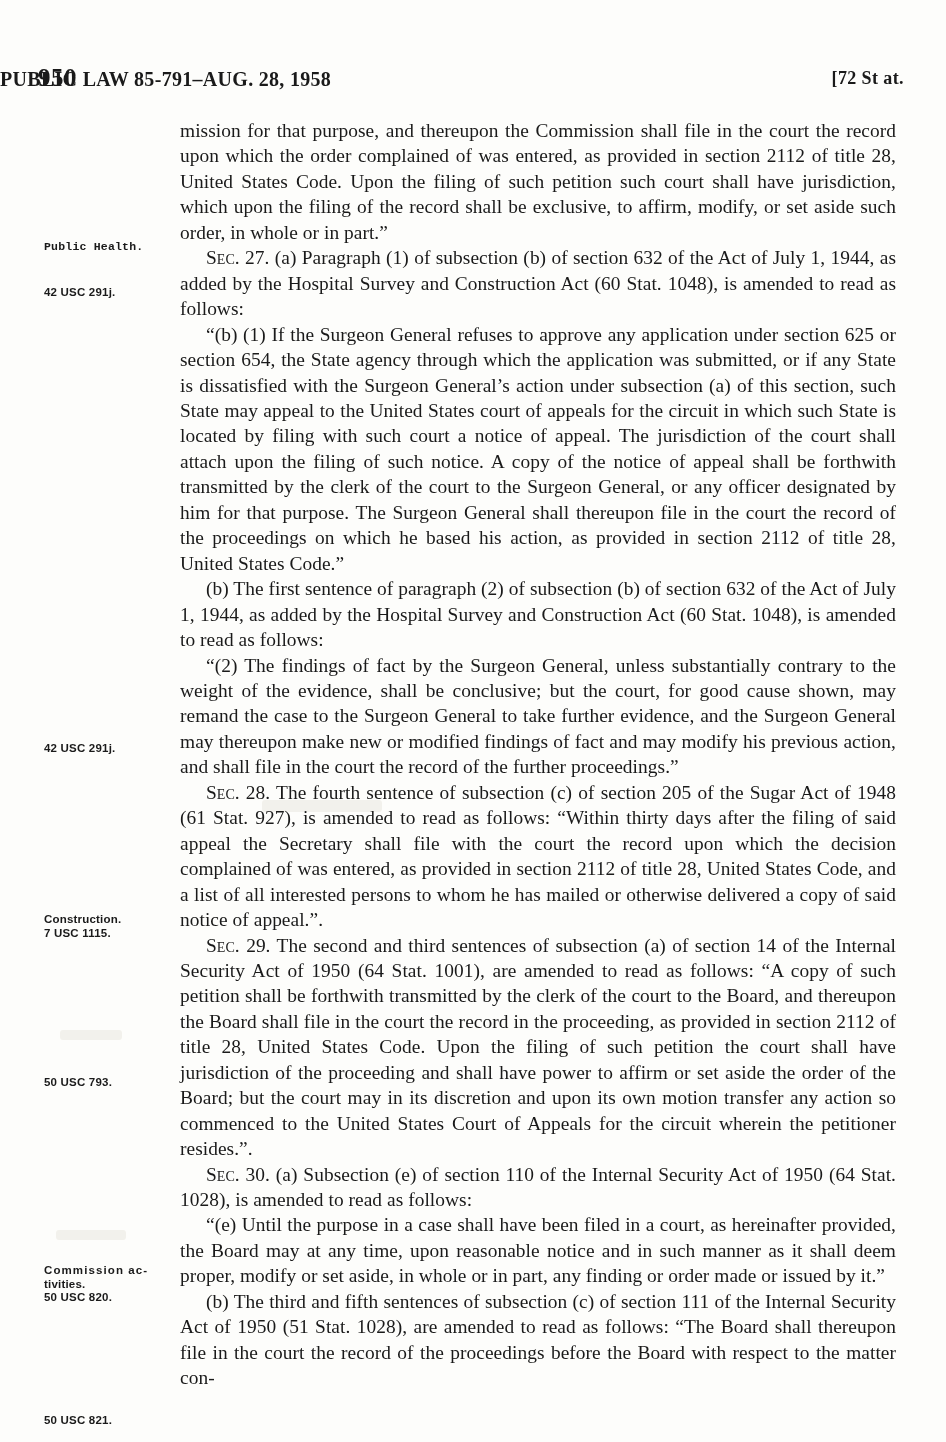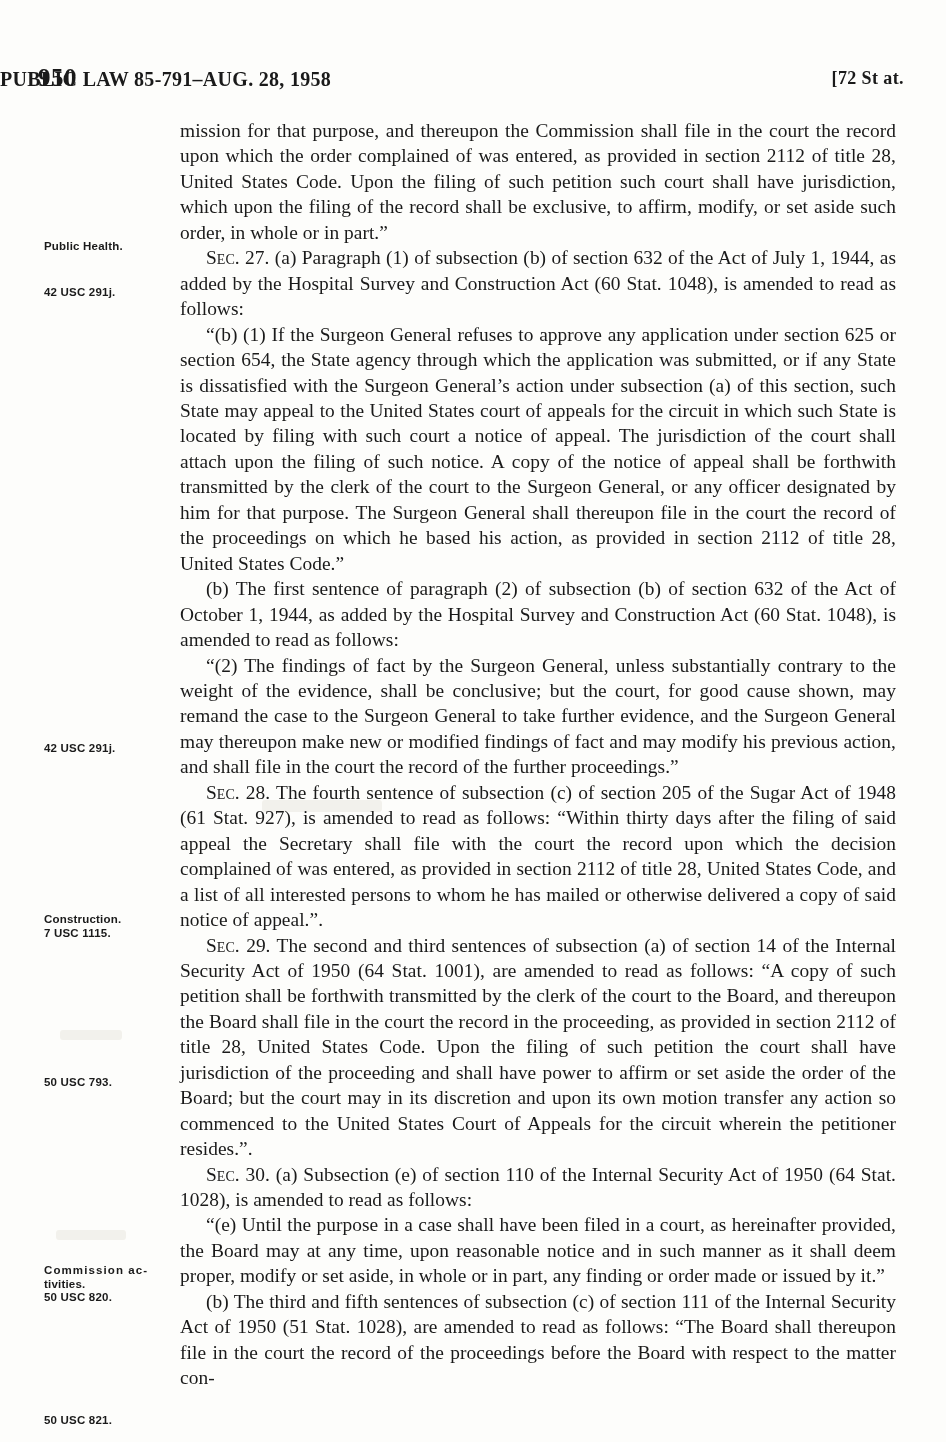--- a/index.html
+++ b/index.html
@@ -126,21 +126,21 @@
 
   <div class="header">
     <div class="folio">950</div>
     <div class="header-title">PUBLIC LAW 85-791–AUG. 28, 1958</div>
     <div class="header-stat">[72 St at.</div>
   </div>
 
   <div class="body-area">
 
     <div class="margin-col">
-      <div class="sidenote" style="top:122px;">
+      <div class="sidenote" style="top:122px;font-family:Liberation Mono, monospace;">
         <span class="sn-line">Public Health.</span>
       </div>
       <div class="sidenote" style="top:168px;">
         <span class="sn-line">42 USC 291j.</span>
       </div>
       <div class="sidenote" style="top:624px;">
         <span class="sn-line">42 USC 291j.</span>
       </div>
       <div class="sidenote" style="top:795px;">
         <span class="sn-line">Construction.</span>
@@ -156,21 +156,21 @@
       </div>
       <div class="sidenote" style="top:1296px;">
         <span class="sn-line">50 USC 821.</span>
       </div>
     </div>
 
     <div class="text-col">
       <p class="para">mission for that purpose, and thereupon the Commission shall file in the court the record upon which the order complained of was entered, as provided in section 2112 of title 28, United States Code. Upon the filing of such petition such court shall have jurisdiction, which upon the filing of the record shall be exclusive, to affirm, modify, or set aside such order, in whole or in part.”</p>
       <p class="para indent"><span class="sc">Sec.</span> 27. (a) Paragraph (1) of subsection (b) of section 632 of the Act of July 1, 1944, as added by the Hospital Survey and Construction Act (60 Stat. 1048), is amended to read as follows:</p>
       <p class="para indent">“(b) (1) If the Surgeon General refuses to approve any application under section 625 or section 654, the State agency through which the application was submitted, or if any State is dissatisfied with the Surgeon General’s action under subsection (a) of this section, such State may appeal to the United States court of appeals for the circuit in which such State is located by filing with such court a notice of appeal.  The jurisdiction of the court shall attach upon the filing of such notice.  A copy of the notice of appeal shall be forthwith transmitted by the clerk of the court to the Surgeon General, or any officer designated by him for that purpose.  The Surgeon General shall thereupon file in the court the record of the proceedings on which he based his action, as provided in section 2112 of title 28, United States Code.”</p>
-      <p class="para indent">(b) The first sentence of paragraph (2) of subsection (b) of section 632 of the Act of October 1, 1944, as added by the Hospital Survey and Construction Act (60 Stat. 1048), is amended to read as follows:</p>
+      <p class="para indent">(b) The first sentence of paragraph (2) of subsection (b) of section 632 of the Act of July 1, 1944, as added by the Hospital Survey and Construction Act (60 Stat. 1048), is amended to read as follows:</p>
       <p class="para indent">“(2) The findings of fact by the Surgeon General, unless substantially contrary to the weight of the evidence, shall be conclusive; but the court, for good cause shown, may remand the case to the Surgeon General to take further evidence, and the Surgeon General may thereupon make new or modified findings of fact and may modify his previous action, and shall file in the court the record of the further proceedings.”</p>
       <p class="para indent"><span class="sc">Sec.</span> 28. The fourth sentence of subsection (c) of section 205 of the Sugar Act of 1948 (61 Stat. 927), is amended to read as follows: “Within thirty days after the filing of said appeal the Secretary shall file with the court the record upon which the decision complained of was entered, as provided in section 2112 of title 28, United States Code, and a list of all interested persons to whom he has mailed or otherwise delivered a copy of said notice of appeal.”.</p>
       <p class="para indent"><span class="sc">Sec.</span> 29. The second and third sentences of subsection (a) of section 14 of the Internal Security Act of 1950 (64 Stat. 1001), are amended to read as follows: “A copy of such petition shall be forthwith transmitted by the clerk of the court to the Board, and thereupon the Board shall file in the court the record in the proceeding, as provided in section 2112 of title 28, United States Code.  Upon the filing of such petition the court shall have jurisdiction of the proceeding and shall have power to affirm or set aside the order of the Board; but the court may in its discretion and upon its own motion transfer any action so commenced to the United States Court of Appeals for the circuit wherein the petitioner resides.”.</p>
       <p class="para indent"><span class="sc">Sec.</span> 30. (a) Subsection (e) of section 110 of the Internal Security Act of 1950 (64 Stat. 1028), is amended to read as follows:</p>
       <p class="para indent">“(e) Until the purpose in a case shall have been filed in a court, as hereinafter provided, the Board may at any time, upon reasonable notice and in such manner as it shall deem proper, modify or set aside, in whole or in part, any finding or order made or issued by it.”</p>
       <p class="para indent">(b) The third and fifth sentences of subsection (c) of section 111 of the Internal Security Act of 1950 (51 Stat. 1028), are amended to read as follows: “The Board shall thereupon file in the court the record of the proceedings before the Board with respect to the matter con-</p>
     </div>
 
   </div>
 </div>

